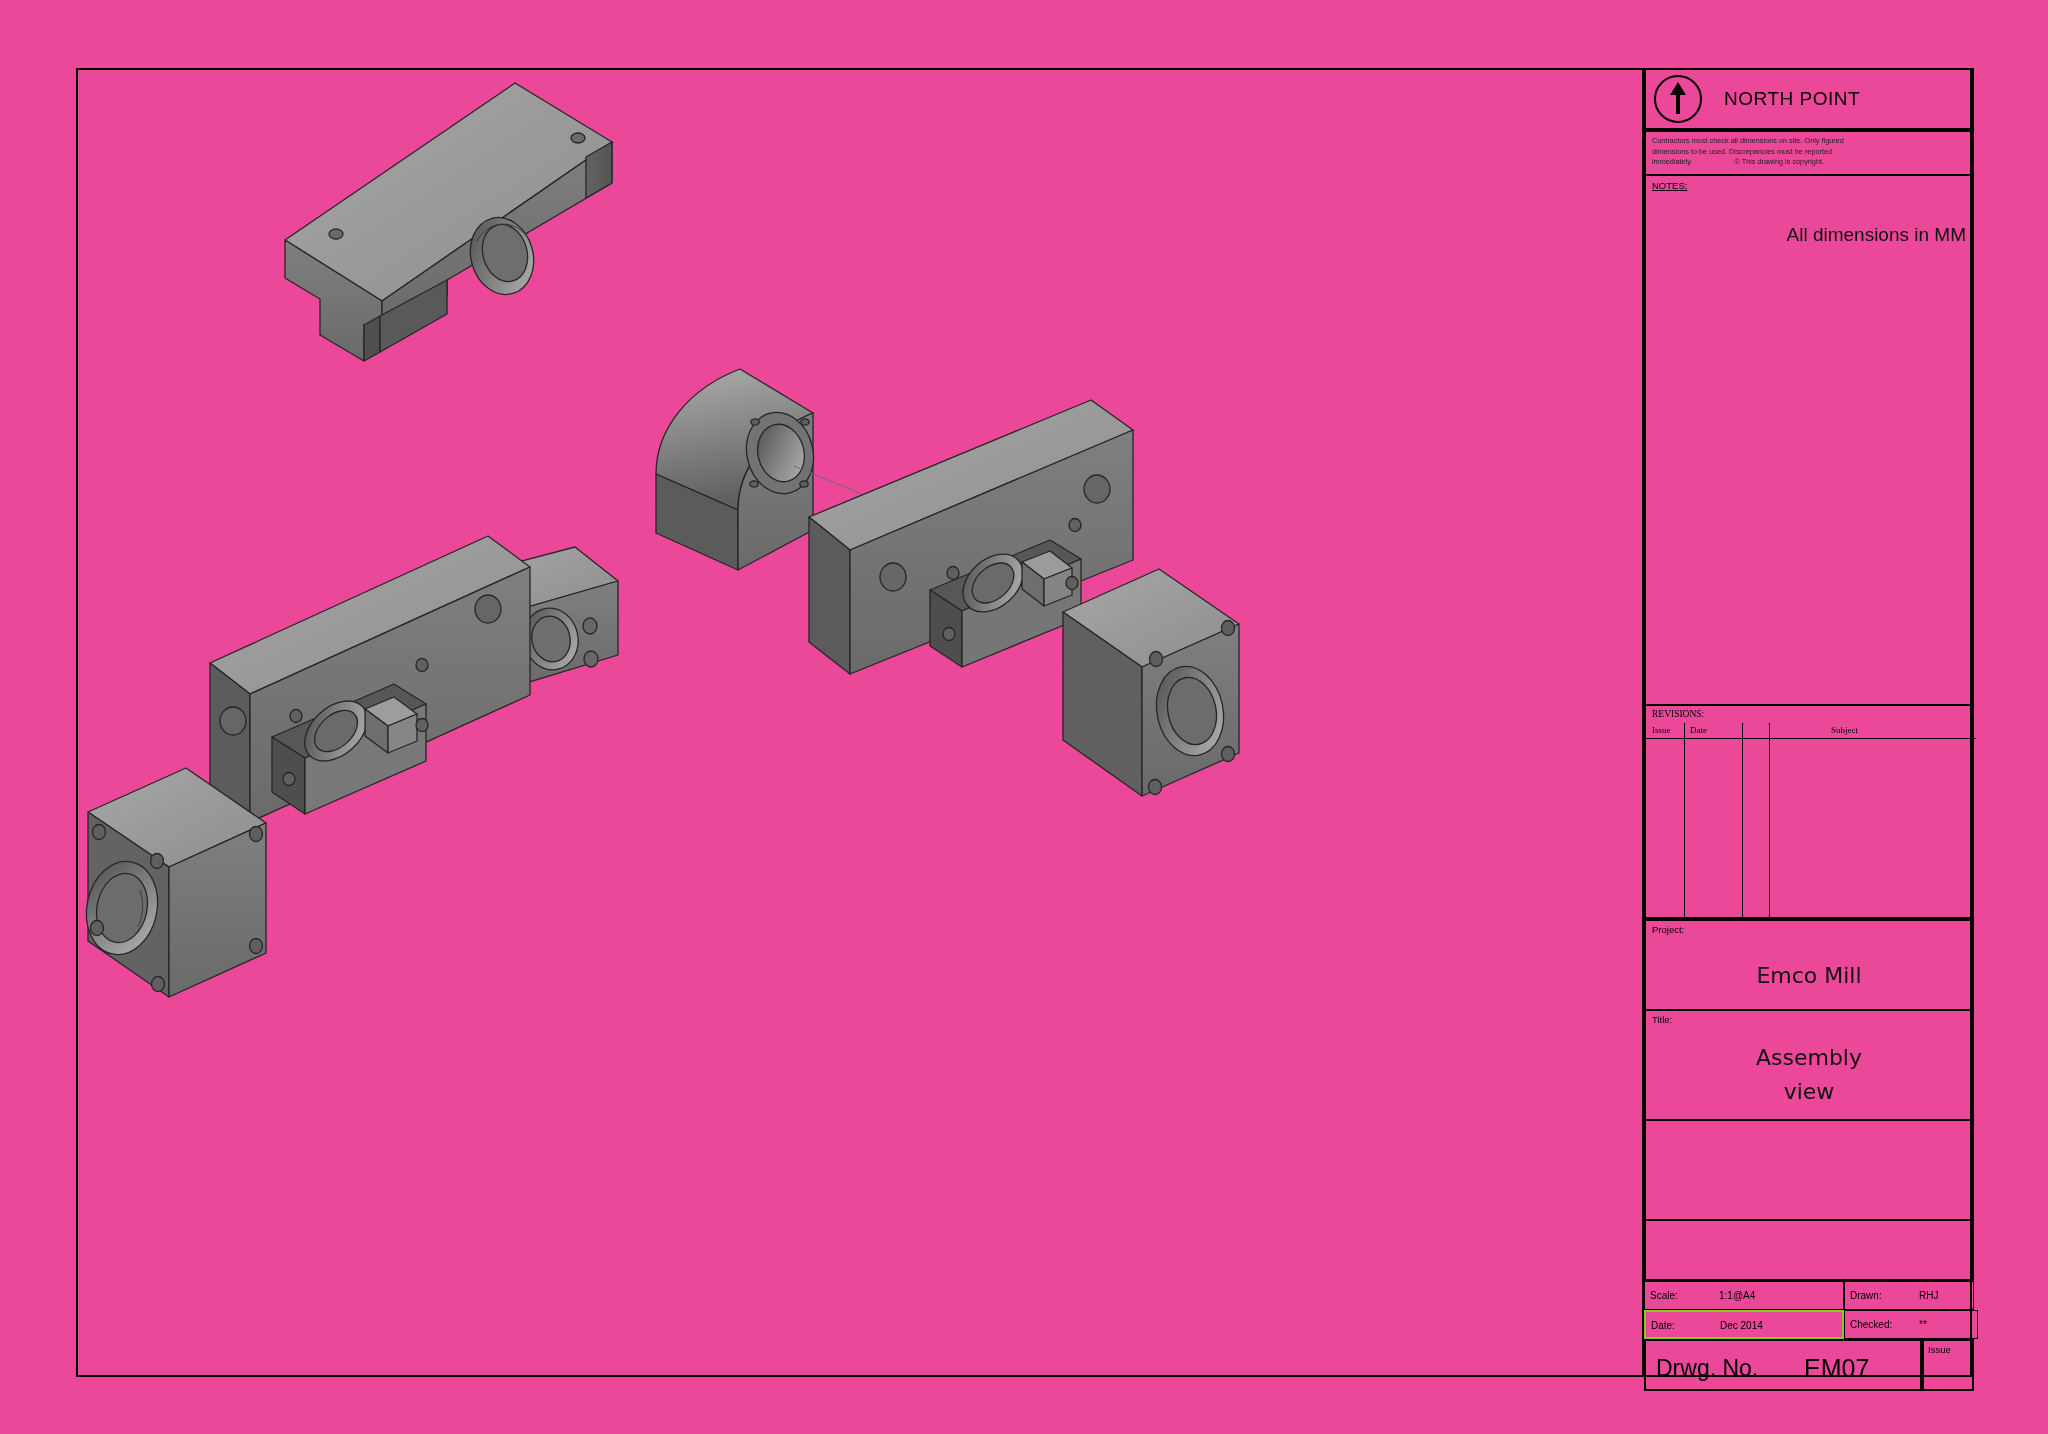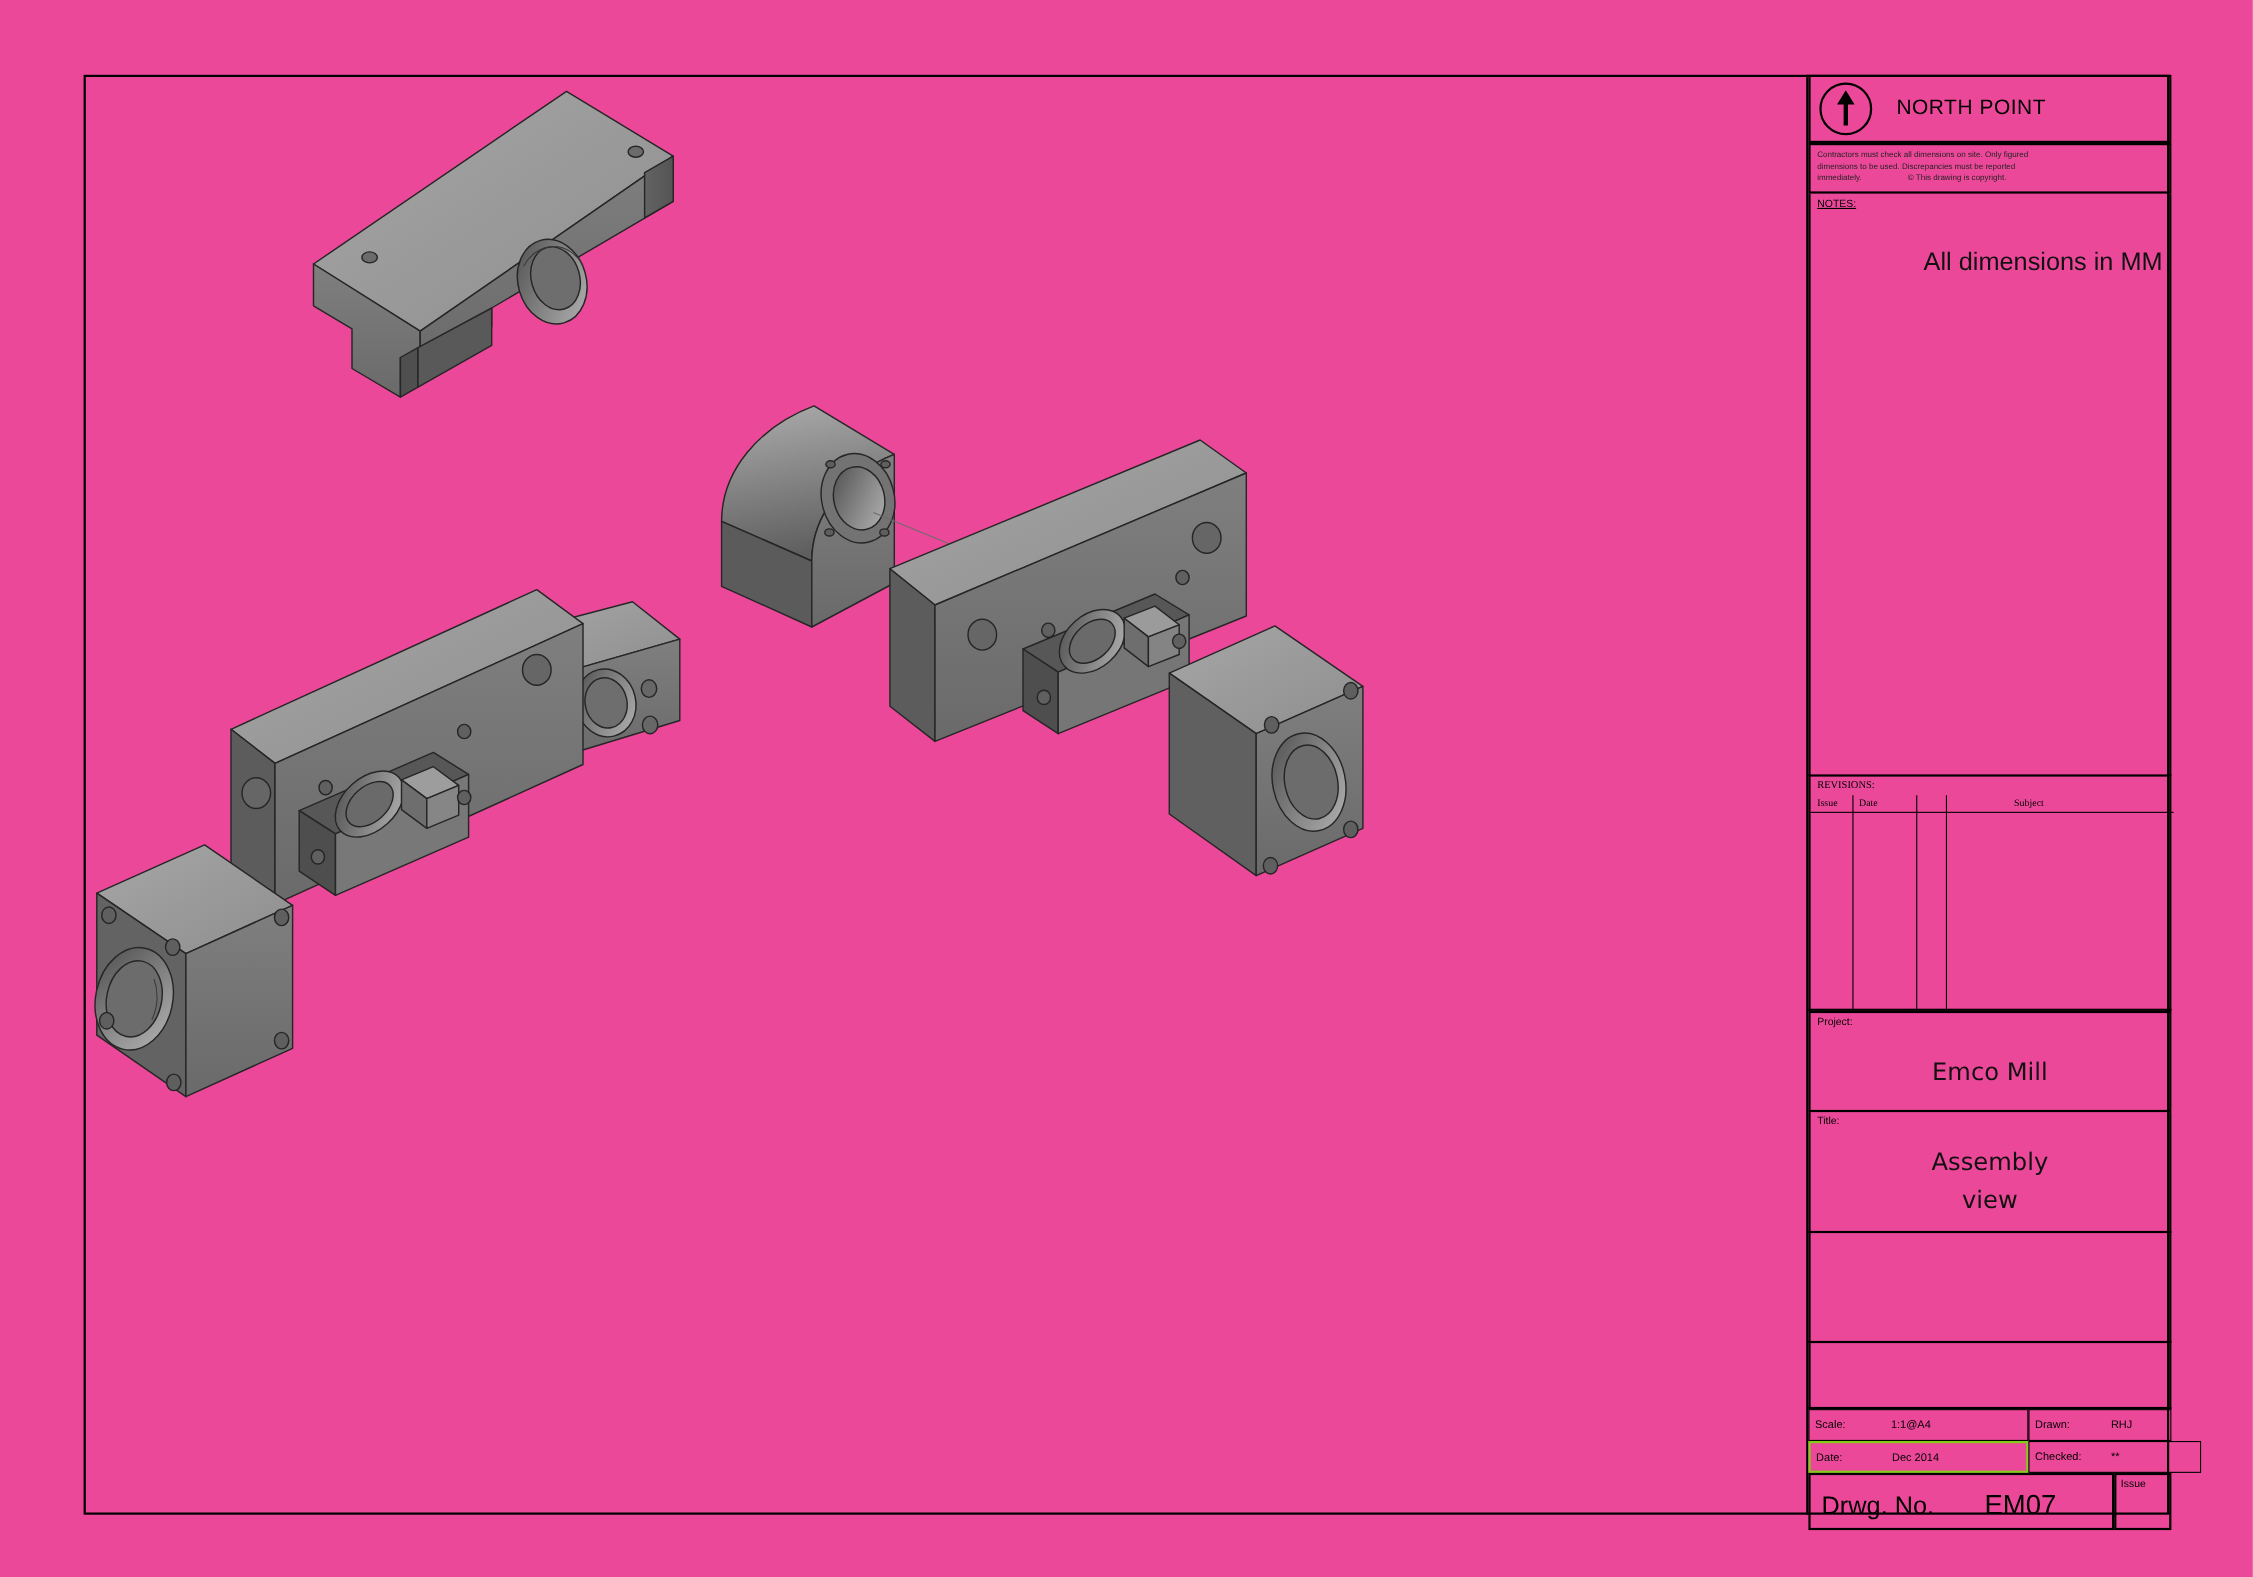--- a/index.html
+++ b/index.html
@@ -100,21 +100,21 @@
     position: absolute;
     left: 6px; top: 4px;
     font-size: 9.5px;
     text-decoration: underline;
   }
   #notes-text {
     position: absolute;
     left: 0; right: 6px;
     top: 48px;
     text-align: right;
-    font-size: 23px;
+    font-size: 19px;
     color: #111;
   }
 
   
   #rev-box {
     left: 0; top: 638px; width: 330px; height: 213px;
     border: 2px solid #000;
     border-top: none;
     font-family: Liberation Serif, serif;
   }
@@ -170,21 +170,21 @@
     color: #111;
   }
   #project-value { top: 42px; }
   #title-value-1 { top: 34px; }
   #title-value-2 { top: 68px; }
 
   
   #scale-box   { left: 0;   top: 1213px; width: 200px; height: 29px; border: 1px solid #000; }
   #drawn-box   { left: 200px; top: 1213px; width: 130px; height: 29px; border: 1px solid #000; }
   #date-box    { left: 0;   top: 1242px; width: 200px; height: 29px; border: 2px solid #84cc16; text-align: right; }
-  #checked-box { left: 200px; top: 1242px; width: 157px; height: 29px; border: 1px solid #000; }
+  #checked-box { left: 200px; top: 1242px; width: 134px; height: 29px; border: 1px solid #000; }
   .kv-key {
     position: absolute; left: 5px; top: 8px;
     font-size: 10px;
   }
   .kv-val {
     position: absolute; left: 74px; top: 8px;
     font-size: 10px;
   }
   #drawn-box .kv-val, #checked-box .kv-val { left: 74px; }
 

